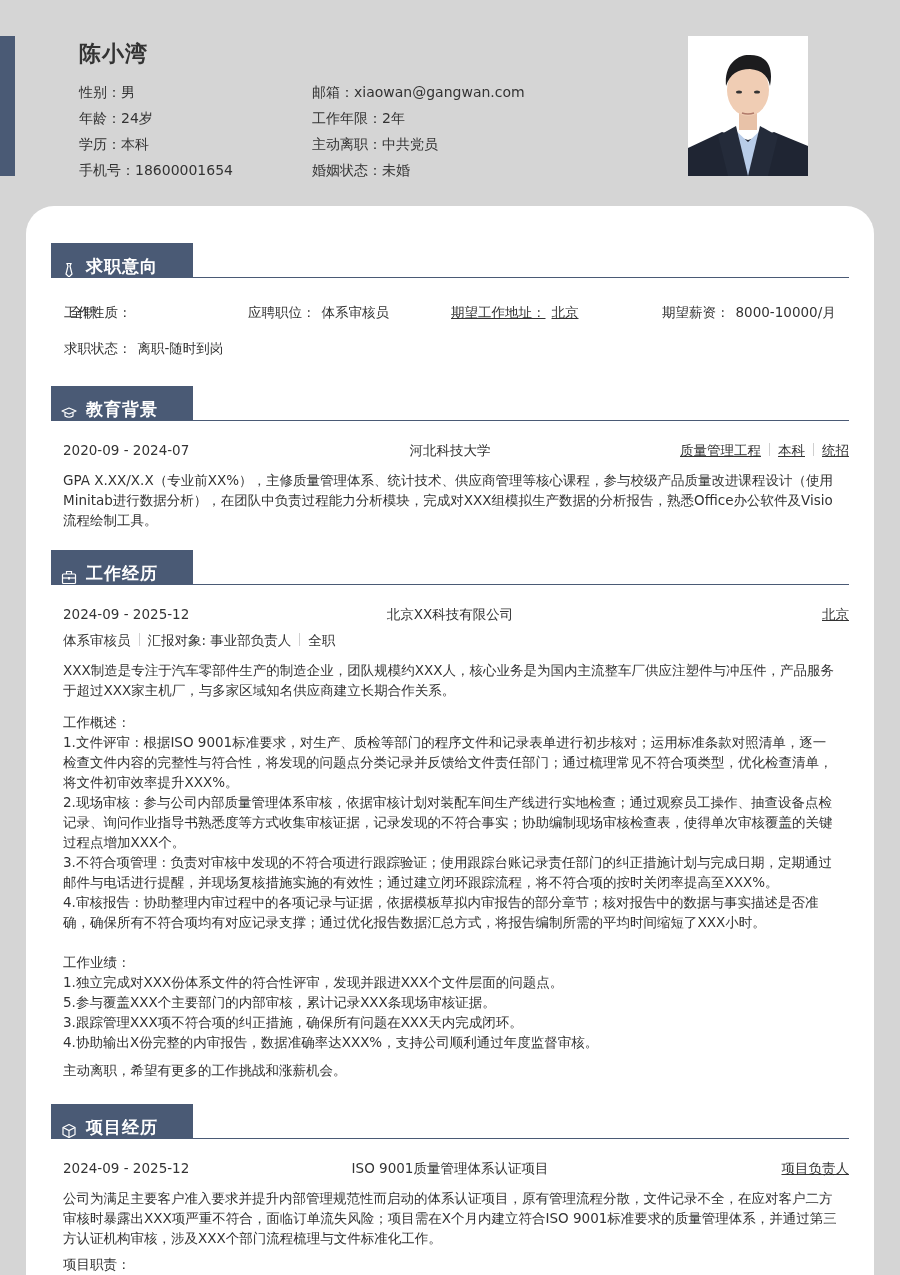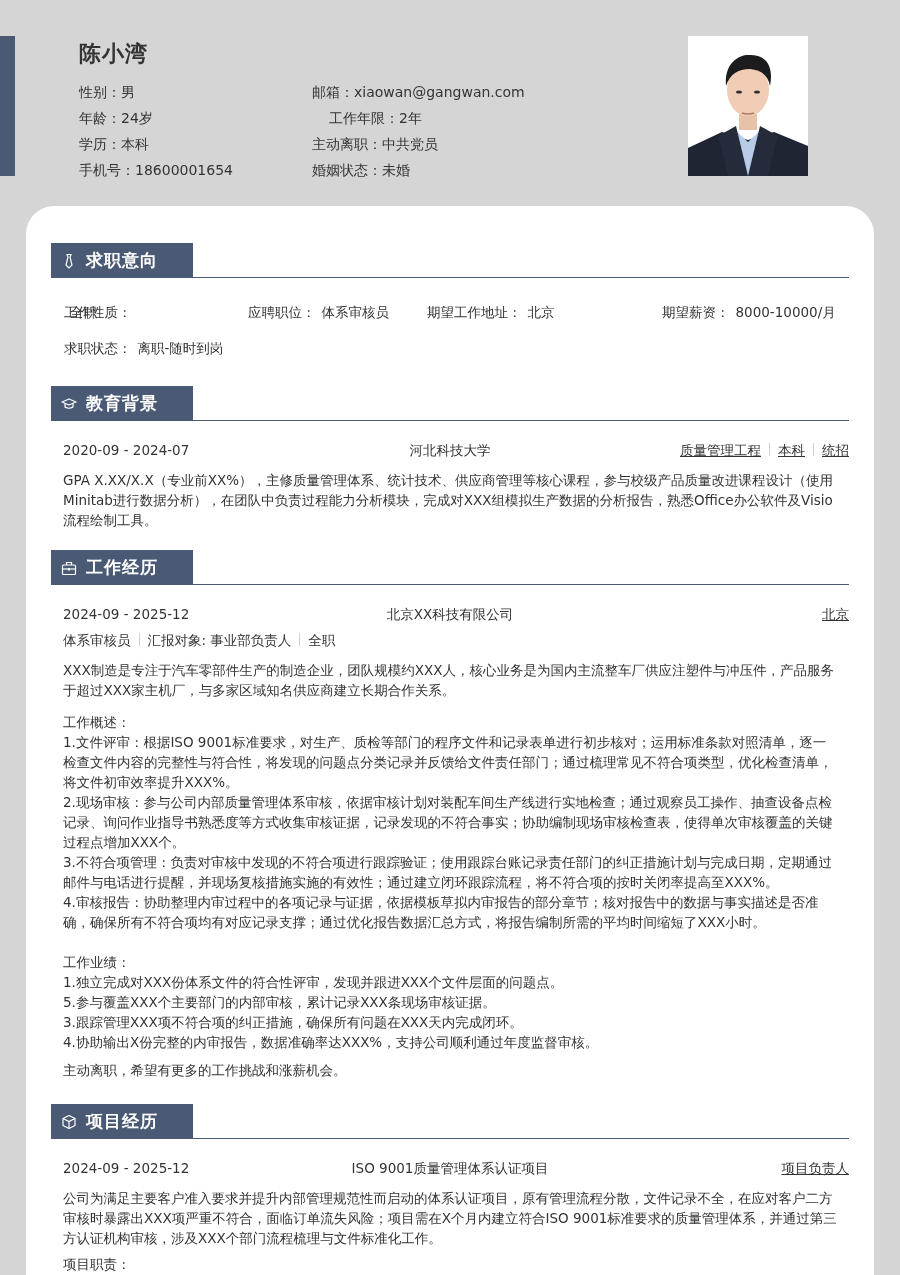--- a/index.html
+++ b/index.html
@@ -28,21 +28,21 @@
     background: #ffffff; overflow: hidden;
   }
   .card {
     position: absolute; left: 26px; top: 206px; width: 848px; height: 1100px;
     background: #ffffff; border-radius: 28px 28px 0 0;
   }
   .section { position: absolute; left: 25px; width: 798px; }
   .sec-head { position: relative; height: 35px; }
   .sec-tab {
     position: absolute; left: 0; top: 0; width: 142px; height: 35px;
-    background: #4a5a75; color: #fff; display: flex; align-items: center;
+    background: #4a5a75; color: #fff; display: flex; align-items: flex-end;
     padding-left: 10px; font-size: 17px; font-weight: bold; letter-spacing: 1px;
   }
   .sec-tab svg { width: 16px; height: 16px; margin-right: 9px; flex-shrink: 0; }
   .sec-line {
     position: absolute; left: 0; right: 0; bottom: 0; height: 1px; background: #4a5a75;
   }
   .row3 { position: relative; height: 20px; font-size: 13.5px; line-height: 20px; }
   .row3 .l { position: absolute; left: 12px; }
   .row3 .c { position: absolute; left: 0; right: 0; text-align: center; }
   .row3 .r { position: absolute; right: 0; text-decoration: underline; }
@@ -57,21 +57,21 @@
 <div class="accent-bar"></div>
 
 <div class="header">
   <div class="name">陈小湾</div>
   <div class="info-grid">
     <div class="info-row" style="left:0;top:2px;"><span>性别：</span><span>男</span></div>
     <div class="info-row" style="left:0;top:28px;"><span>年龄：</span><span>24岁</span></div>
     <div class="info-row" style="left:0;top:54px;"><span>学历：</span><span>本科</span></div>
     <div class="info-row" style="left:0;top:80px;"><span>手机号：</span><span>18600001654</span></div>
     <div class="info-row" style="left:233px;top:2px;"><span>邮箱：</span><span>xiaowan@gangwan.com</span></div>
-    <div class="info-row" style="left:250px;top:28px;"><span>工作年限：</span><span>2年</span></div>
+    <div class="info-row" style="left:233px;top:28px;"><span>工作年限：</span><span>2年</span></div>
     <div class="info-row" style="left:233px;top:54px;"><span>主动离职：</span><span>中共党员</span></div>
     <div class="info-row" style="left:233px;top:80px;"><span>婚姻状态：</span><span>未婚</span></div>
   </div>
 </div>
 
 <div class="photo">
   <svg width="120" height="140" viewBox="0 0 120 140">
     <rect width="120" height="140" fill="#ffffff"></rect>
     <path d="M0 112 L34 96 L60 104 L86 96 L120 110 L120 140 L0 140 Z" fill="#1f2533"></path>
     <path d="M45 92 L60 106 L75 92 L72 140 L48 140 Z" fill="#b8cce8"></path>
@@ -94,21 +94,21 @@
         <svg viewBox="0 0 16 16">
             <path d="M6 1.5 L10 1.5 L9 4 L11 12 L8 15 L5 12 L7 4 Z" fill="none" stroke="#fff" stroke-width="1.2"></path>
           </svg>
         <span>求职意向</span>
       </div>
       <div class="sec-line"></div>
     </div>
     <div class="intent-row" style="margin-top:24px;">
       <span style="left:13px;"><span>工作性质：</span><span style="position:static;padding-left:6px;">全职</span></span>
       <span style="left:197px;"><span style="position:static;">应聘职位：</span><span style="position:static;padding-left:6px;">体系审核员</span></span>
-      <span style="left:376px;"><span style="position:static;">期望工作地址：</span><span style="position:static;padding-left:6px;">北京</span></span>
+      <span style="left:400px;text-decoration:underline;"><span style="position:static;">期望工作地址：</span><span style="position:static;padding-left:6px;">北京</span></span>
       <span style="left:611px;"><span style="position:static;">期望薪资：</span><span style="position:static;padding-left:6px;">8000-10000/月</span></span>
     </div>
     <div class="intent-row" style="margin-top:16px;">
       <span style="left:13px;"><span style="position:static;">求职状态：</span><span style="position:static;padding-left:6px;">离职-随时到岗</span></span>
     </div>
   </div>
 
   <div class="section" style="top:180px;">
     <div class="sec-head">
       <div class="sec-tab">

